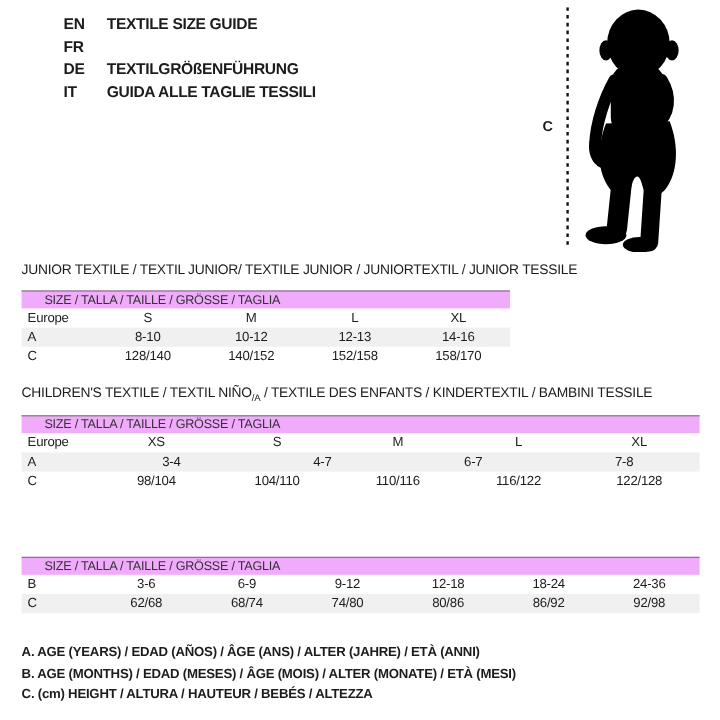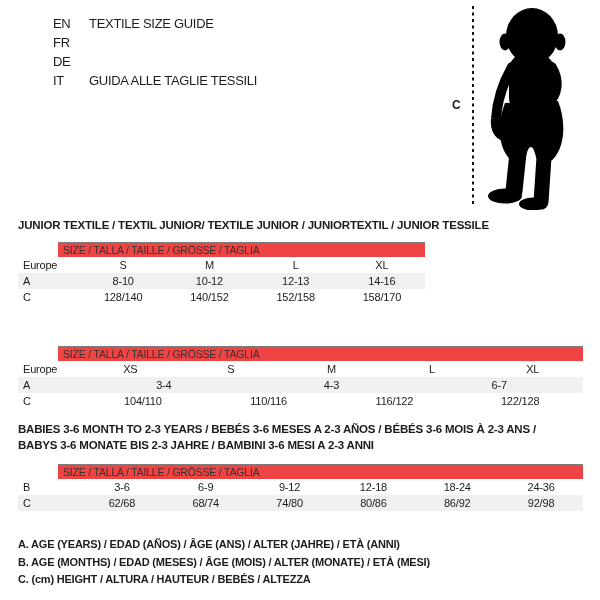--- a/index.html
+++ b/index.html
@@ -1,37 +1,37 @@
 <!DOCTYPE html>
 <html><head>
 <meta charset="utf-8">
 <style>
   html,body{margin:0;padding:0;background:#fff;}
   .page{position:relative;width:600px;height:600px;background:#ffffff;overflow:hidden;
         font-family:"Liberation Sans",sans-serif;color:#1c1c1c;}
 
   
   .lang-block{position:absolute;left:25px;top:12px;}
-  .lang-row{display:flex;height:19px;align-items:flex-end;font-weight:normal;font-size:13px;letter-spacing:-0.3px;padding-left:28px;}
+  .lang-row{display:flex;height:19px;align-items:flex-start;font-weight:bold;font-size:13px;letter-spacing:-0.3px;padding-left:28px;}
   .lang-code{width:36px;flex:0 0 36px;}
   .lang-title{white-space:nowrap;}
 
   
   .c-label{position:absolute;left:452px;top:98px;font-weight:bold;font-size:12px;}
   .dash-line{position:absolute;left:471px;top:6px;}
   .baby{position:absolute;left:481px;top:5px;}
 
   
-  .sec-title{position:absolute;left:18px;font-weight:bold;font-size:11.5px;letter-spacing:-0.2px;line-height:16px;white-space:nowrap;}
+  .sec-title{position:absolute;left:18px;font-weight:normal;font-size:11.5px;letter-spacing:-0.2px;line-height:16px;white-space:nowrap;}
   .sec-title sub{font-size:8px;}
 
   
   .tbl{position:absolute;left:18px;}
-  .tbl-head{background:#ef4444;border-top:1px solid #7d7d7d;height:14px;line-height:14px;
-            padding-left:5px;font-size:10.5px;color:#333333;letter-spacing:-0.2px;margin-left:40px;}
+  .tbl-head{background:#f0abfc;border-top:1px solid #7d7d7d;height:14px;line-height:14px;
+            padding-left:19px;font-size:10.5px;color:#333333;letter-spacing:-0.2px;}
   .trow{display:flex;height:16px;line-height:16px;font-size:11px;letter-spacing:-0.2px;}
   .trow.alt{background:#f0f0f0;}
   .tlabel{flex:0 0 57px;padding-left:5px;text-align:left;}
   .tcell{flex:1;text-align:center;}
 
   
   .notes{position:absolute;left:18px;top:536px;}
   .note-line{font-weight:bold;font-size:11px;letter-spacing:-0.2px;line-height:17.5px;white-space:nowrap;}
 </style>
 </head>
@@ -42,20 +42,21 @@
   <div class="lang-block">
     <div class="lang-row">
       <span class="lang-code">EN</span>
       <span class="lang-title">TEXTILE SIZE GUIDE</span>
     </div>
     <div class="lang-row">
       <span class="lang-code">FR</span>
     </div>
     <div class="lang-row">
       <span class="lang-code">DE</span>
+      <span class="lang-title">TEXTILGRÖßENFÜHRUNG</span>
     </div>
     <div class="lang-row">
       <span class="lang-code">IT</span>
       <span class="lang-title">GUIDA ALLE TAGLIE TESSILI</span>
     </div>
   </div>
 
   <div class="c-label">C</div>
 
   <svg class="dash-line" width="4" height="200" viewBox="0 0 4 200">
@@ -101,51 +102,52 @@
         <div class="trow">
           <div class="tlabel">C</div>
           <div class="tcell">128/140</div>
           <div class="tcell">140/152</div>
           <div class="tcell">152/158</div>
           <div class="tcell">158/170</div>
         </div>
       </div>
   </div>
 
+  <div class="sec-title" style="top:320px">
+    <span>CHILDREN'S TEXTILE / TEXTIL NIÑO</span><sub>/A</sub><span> / TEXTILE DES ENFANTS / KINDERTEXTIL / BAMBINI TESSILE</span>
+  </div>
   <div class="tbl" style="top:346px;width:565px">
     <div class="tbl-head">SIZE / TALLA / TAILLE / GRÖSSE / TAGLIA</div>
     <div>
         <div class="trow">
           <div class="tlabel">Europe</div>
           <div class="tcell">XS</div>
           <div class="tcell">S</div>
           <div class="tcell">M</div>
           <div class="tcell">L</div>
           <div class="tcell">XL</div>
         </div>
         <div class="trow alt">
           <div class="tlabel">A</div>
           <div class="tcell">3-4</div>
-          <div class="tcell">4-3</div>
+          <div class="tcell">4-7</div>
           <div class="tcell">6-7</div>
+          <div class="tcell">7-8</div>
         </div>
         <div class="trow">
           <div class="tlabel">C</div>
+          <div class="tcell">98/104</div>
           <div class="tcell">104/110</div>
           <div class="tcell">110/116</div>
           <div class="tcell">116/122</div>
           <div class="tcell">122/128</div>
         </div>
       </div>
   </div>
 
-  <div class="sec-title" style="top:421px">
-    <div>BABIES 3-6 MONTH TO 2-3 YEARS / BEBÉS 3-6 MESES A 2-3 AÑOS / BÉBÉS 3-6 MOIS À 2-3 ANS /</div>
-    <div>BABYS 3-6 MONATE BIS 2-3 JAHRE / BAMBINI 3-6 MESI A 2-3 ANNI</div>
-  </div>
   <div class="tbl" style="top:464px;width:565px">
     <div class="tbl-head">SIZE / TALLA / TAILLE / GRÖSSE / TAGLIA</div>
     <div>
         <div class="trow">
           <div class="tlabel">B</div>
           <div class="tcell">3-6</div>
           <div class="tcell">6-9</div>
           <div class="tcell">9-12</div>
           <div class="tcell">12-18</div>
           <div class="tcell">18-24</div>

